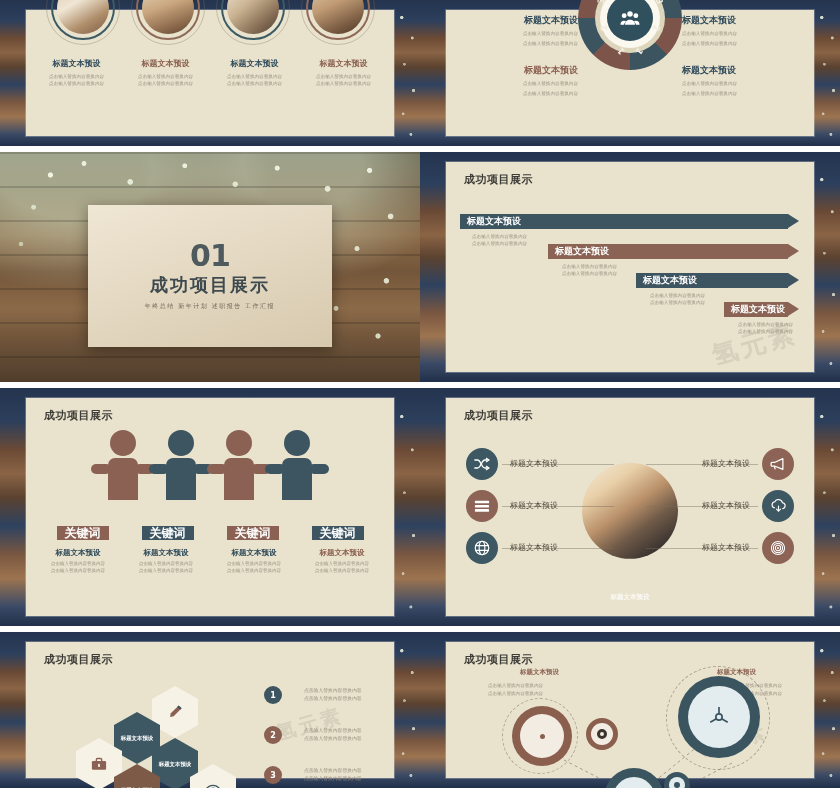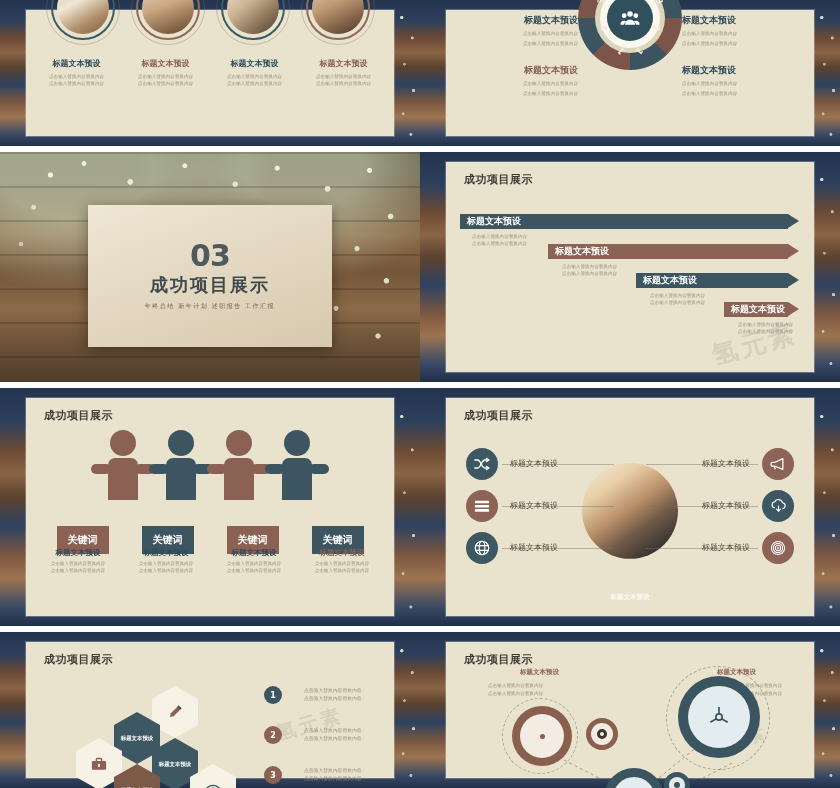--- a/index.html
+++ b/index.html
@@ -163,22 +163,22 @@
             display:flex; align-items:flex-end; }
   .person { position:relative; width:58px; height:78px; }
   .p-head { position:absolute; left:50%; transform:translateX(-50%); top:0;
             width:26px; height:26px; border-radius:50%; }
   .p-body { position:absolute; left:50%; transform:translateX(-50%); top:28px;
             width:30px; height:42px; border-radius:7px 7px 0 0; }
   .p-arm-l, .p-arm-r { position:absolute; top:34px; width:20px; height:10px; border-radius:5px; }
   .p-arm-l { left:-3px; } .p-arm-r { right:-3px; }
   .c-brown { background:#8a6152; } .c-teal { background:#3d5561; }
   .kw-row { position:absolute; left:0; right:0; top:128px; display:flex; justify-content:space-around; padding:0 14px; }
-  .kw { width:52px; height:28px; display:flex; align-items:center; justify-content:center;
-        color:#fff; font-size:10px; font-weight:700; }
+  .kw { width:52px; height:14px; display:flex; align-items:center; justify-content:center;
+        color:#fff; font-size:12px; font-weight:700; }
   .s5-cap { position:absolute; left:0; right:0; top:150px; display:flex; justify-content:space-around; padding:0 8px; }
   .s5-cell { width:82px; text-align:center; }
   .s5-cell .t { font-size:7.5px; margin-bottom:3px; }
   .s5-cell .d { font-size:4.5px; }
 
   
   .ic { position:absolute; width:32px; height:32px; border-radius:50%;
         display:flex; align-items:center; justify-content:center; }
   .ic.teal { background:#3d5862; } .ic.brown { background:#8c6355; }
   .ic-lbl { position:absolute; font-size:8px; color:#4b4539; }
@@ -322,21 +322,21 @@
     </div>
   </div>
 
   <div class="gap"></div>
 
   <div class="divider">
     <div class="wood-lines"></div>
     <div class="flowers"></div>
     <div class="paper">
       <div class="paper-in">
-        <div class="big-num">03</div>
+        <div class="big-num">01</div>
         <div class="sec-title">成功项目展示</div>
         <div class="sec-sub">年终总结  新年计划  述职报告  工作汇报</div>
       </div>
     </div>
   </div>
 
   <div class="slide">
     <div class="panel">
       <div class="s-title">成功项目展示</div>
       <div class="wm">氢元素</div>

